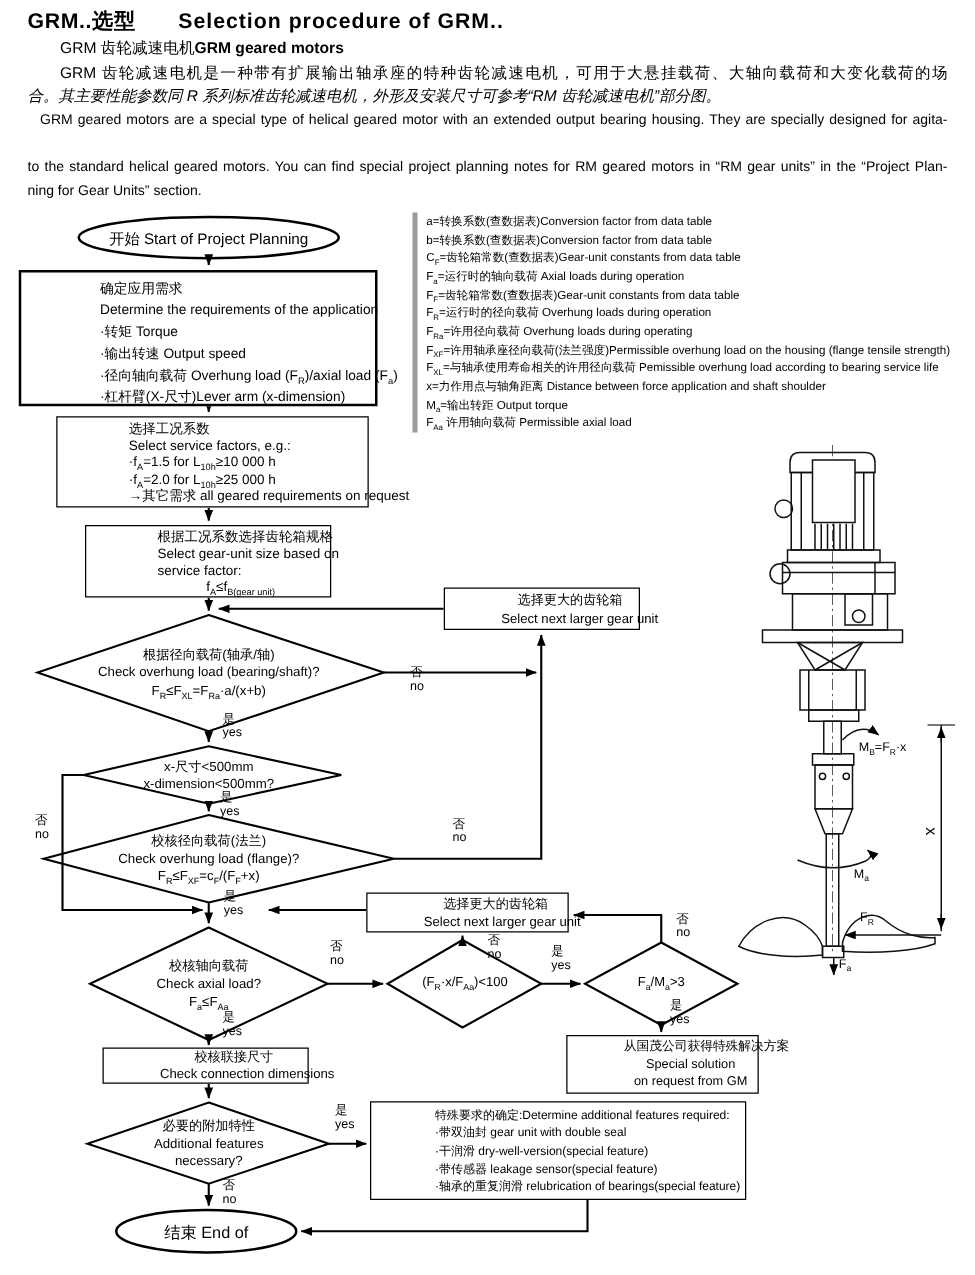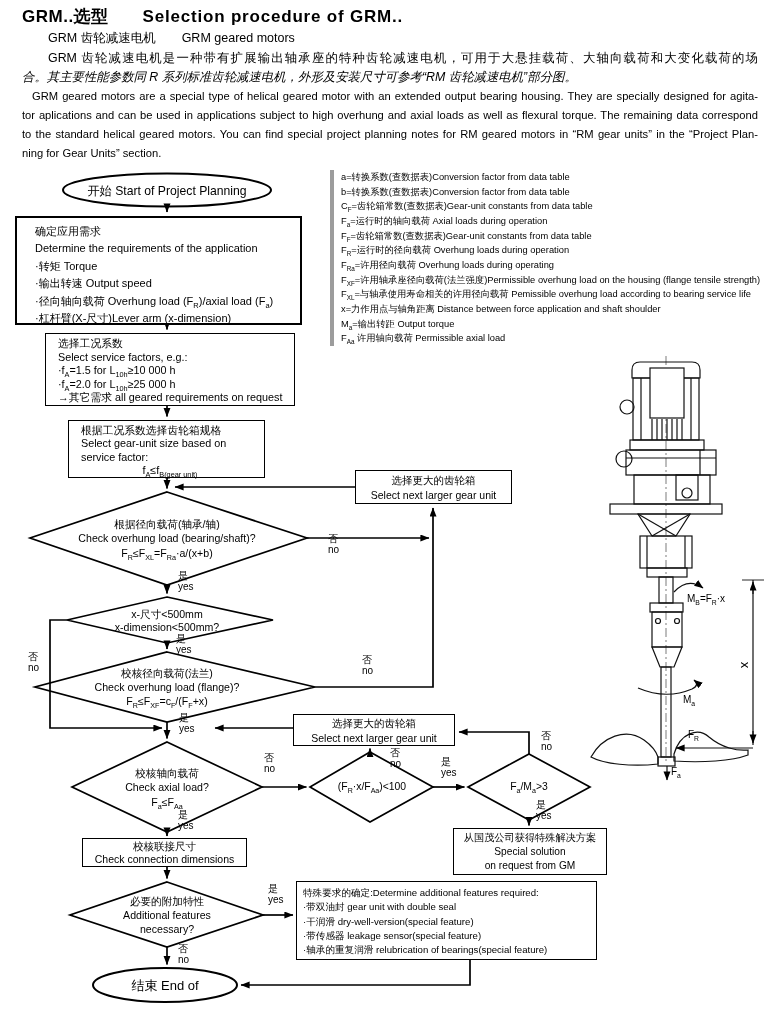--- a/index.html
+++ b/index.html
@@ -5,32 +5,32 @@
   html,body{margin:0;padding:0;background:#fff;}
   #page{position:relative;width:780px;height:1020px;background:#fff;overflow:hidden;
         font-family:"Liberation Sans","DejaVu Sans",sans-serif;color:#000;}
   .abs{position:absolute;}
   sub{font-size:0.68em;line-height:0;}
   
   .title{left:22px;top:5px;font-size:17px;font-weight:bold;white-space:nowrap;letter-spacing:.5px;}
   .title .en{margin-left:34px;letter-spacing:.8px;}
   .subtitle{left:48px;top:30px;font-size:12.5px;white-space:nowrap;}
   .subtitle .cn{font-weight:normal;}
-  .subtitle .en{font-weight:normal;margin-left:26px;}
+  .subtitle .en{font-weight:bold;}
   .pline{font-size:12.4px;white-space:nowrap;}
   .eline{font-size:11.2px;white-space:nowrap;}
   .just{white-space:normal;text-align:justify;text-align-last:justify;overflow:hidden;height:16px;}
   
   #legend{left:330px;top:170px;width:448px;border-left:4px solid #9c9c9c;padding-left:7px;
           font-size:9.3px;line-height:14.65px;}
   
   svg.layer{position:absolute;left:0;top:0;}
   
   .box{position:absolute;box-sizing:border-box;border:1.6px solid #000;background:#fff;font-size:10.8px;}
-  .box .ln{white-space:nowrap;}
+  .box .ln{white-space:nowrap;margin-left:45px;}
   .center .ln{text-align:center;}
   
   .dtxt{position:absolute;text-align:center;font-size:10.6px;}
   .dtxt .ln{white-space:nowrap;}
   .yn{position:absolute;font-size:10px;line-height:10.5px;}
   .yn span{display:block;}
   .flabel{position:absolute;font-size:10px;white-space:nowrap;}
 </style>
 </head>
 <body>
@@ -39,21 +39,20 @@
 
   <div class="abs title">
     <span>GRM..选型</span><span class="en">Selection procedure of GRM..</span>
   </div>
   <div class="abs subtitle">
     <span class="cn">GRM 齿轮减速电机</span><span class="en">GRM geared motors</span>
   </div>
   <div class="abs pline just" style="left:22px;top:50px;width:736px;text-indent:26px;">GRM 齿轮减速电机是一种带有扩展输出轴承座的特种齿轮减速电机，可用于大悬挂载荷、大轴向载荷和大变化载荷的场</div>
   <div class="abs pline" style="left:22px;top:69px;font-style:italic;">合。其主要性能参数同 R 系列标准齿轮减速电机，外形及安装尺寸可参考“RM 齿轮减速电机”部分图。</div>
   <div class="abs eline just" style="left:22px;top:90px;width:736px;text-indent:10px;">GRM geared motors are a special type of helical geared motor with an extended output bearing housing. They are specially designed for agita-</div>
-  <div class="abs eline just" style="left:22px;top:109px;width:736px;">tor aplications and can be used in applications subject to high overhung and axial loads as well as flexural torque. The remaining data correspond</div>
   <div class="abs eline just" style="left:22px;top:128px;width:736px;">to the standard helical geared motors. You can find special project planning notes for RM geared motors in “RM gear units” in the “Project Plan-</div>
   <div class="abs eline" style="left:22px;top:147px;">ning for Gear Units” section.</div>
 
   <div class="abs" id="legend">
 
   <div class="lgln">a=转换系数(查数据表)Conversion factor from data table</div>
       <div class="lgln">b=转换系数(查数据表)Conversion factor from data table</div>
       <div class="lgln">C<sub>F</sub>=齿轮箱常数(查数据表)Gear-unit constants from data table</div>
       <div class="lgln">F<sub>a</sub>=运行时的轴向载荷 Axial loads during operation</div>
       <div class="lgln">F<sub>F</sub>=齿轮箱常数(查数据表)Gear-unit constants from data table</div>

